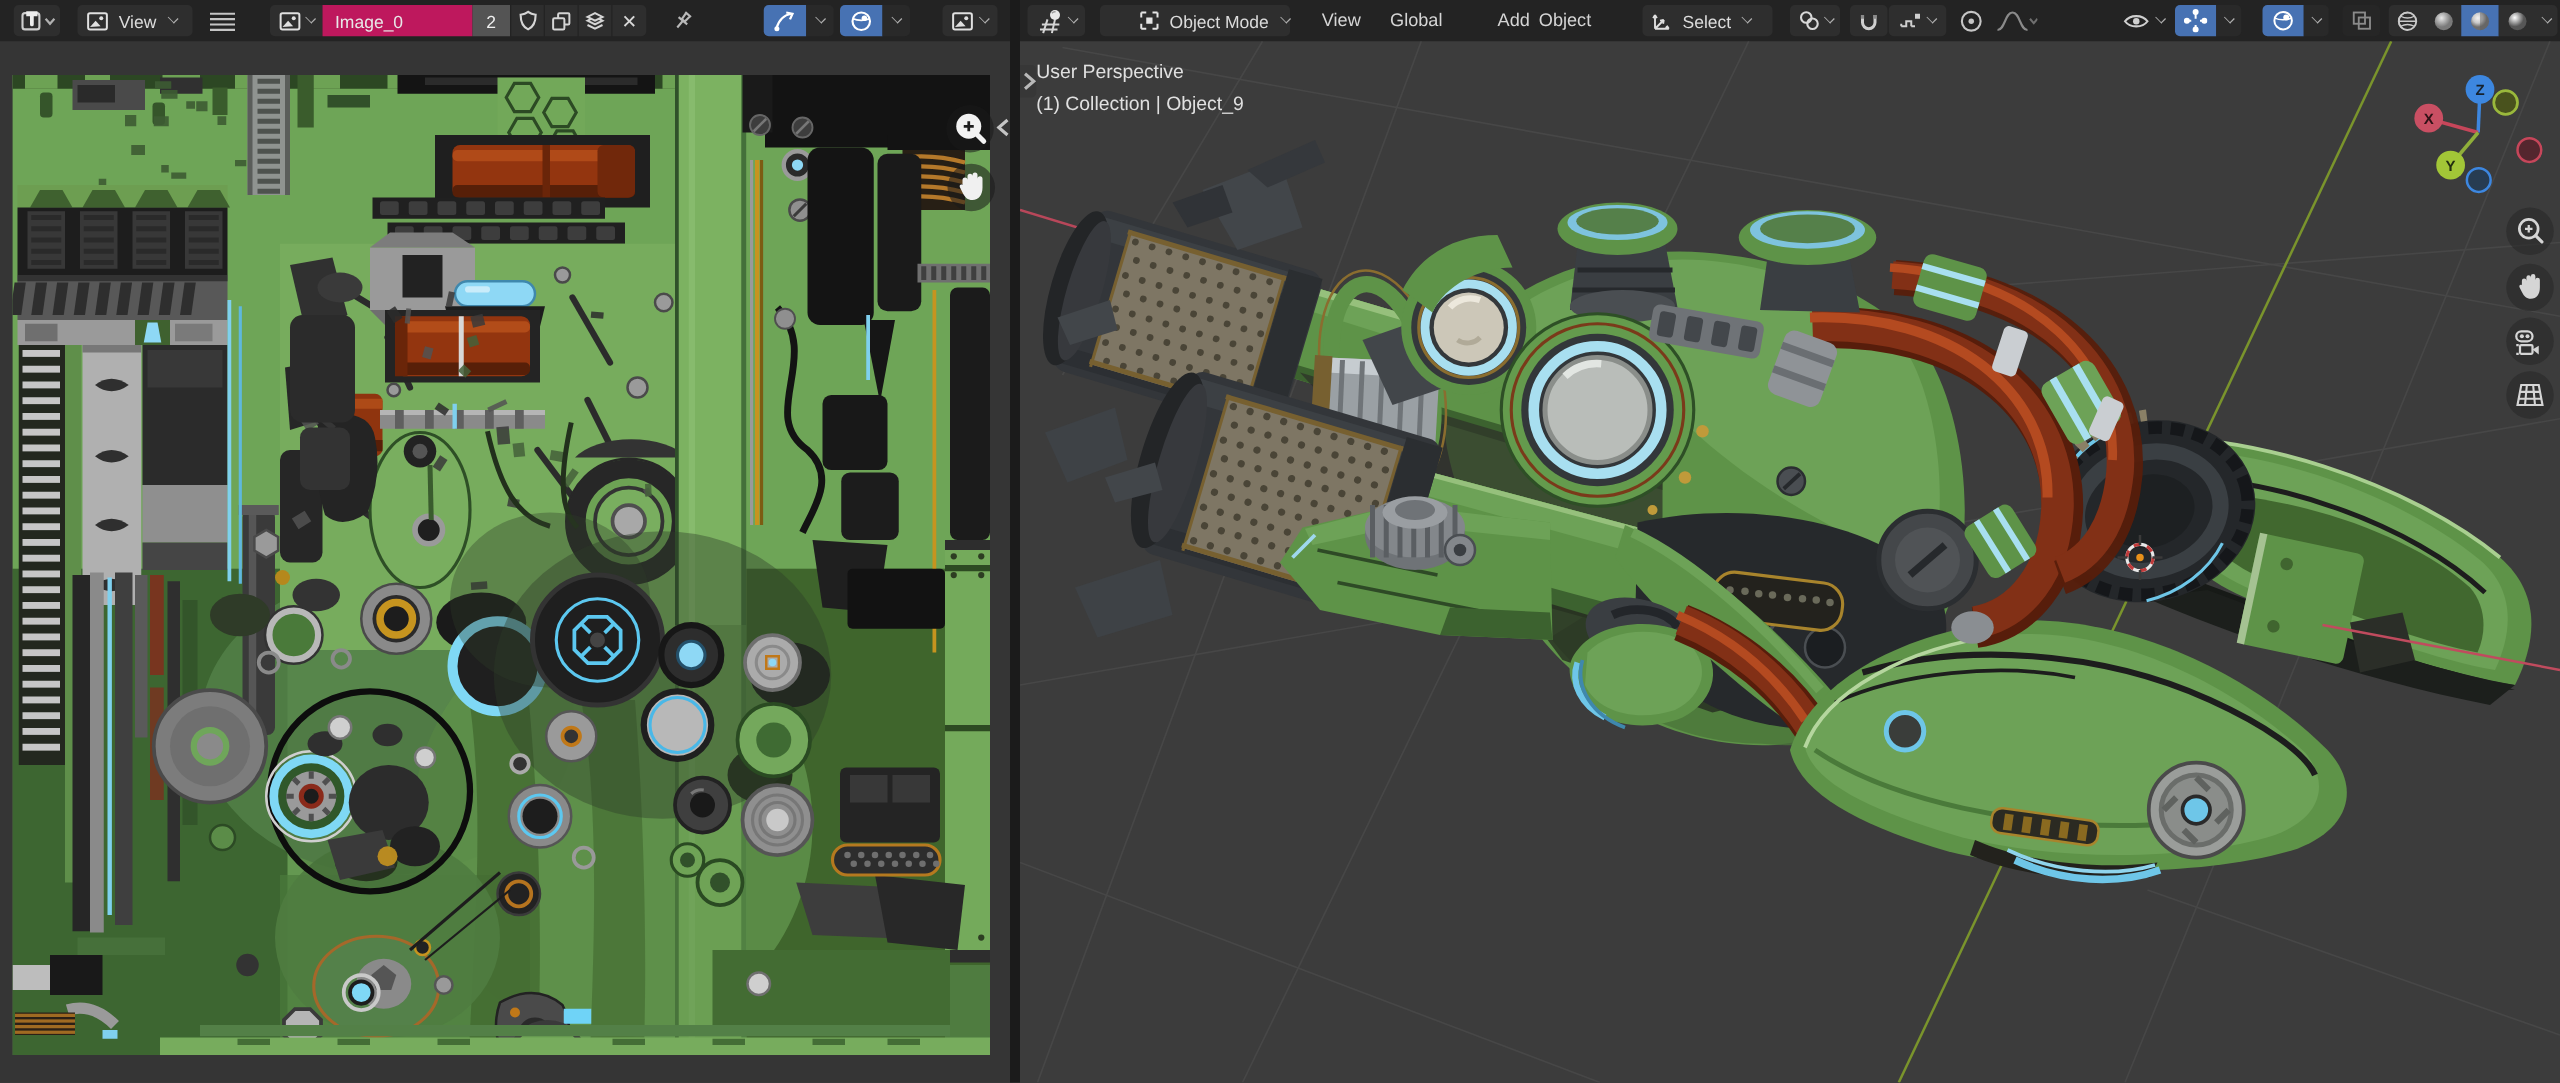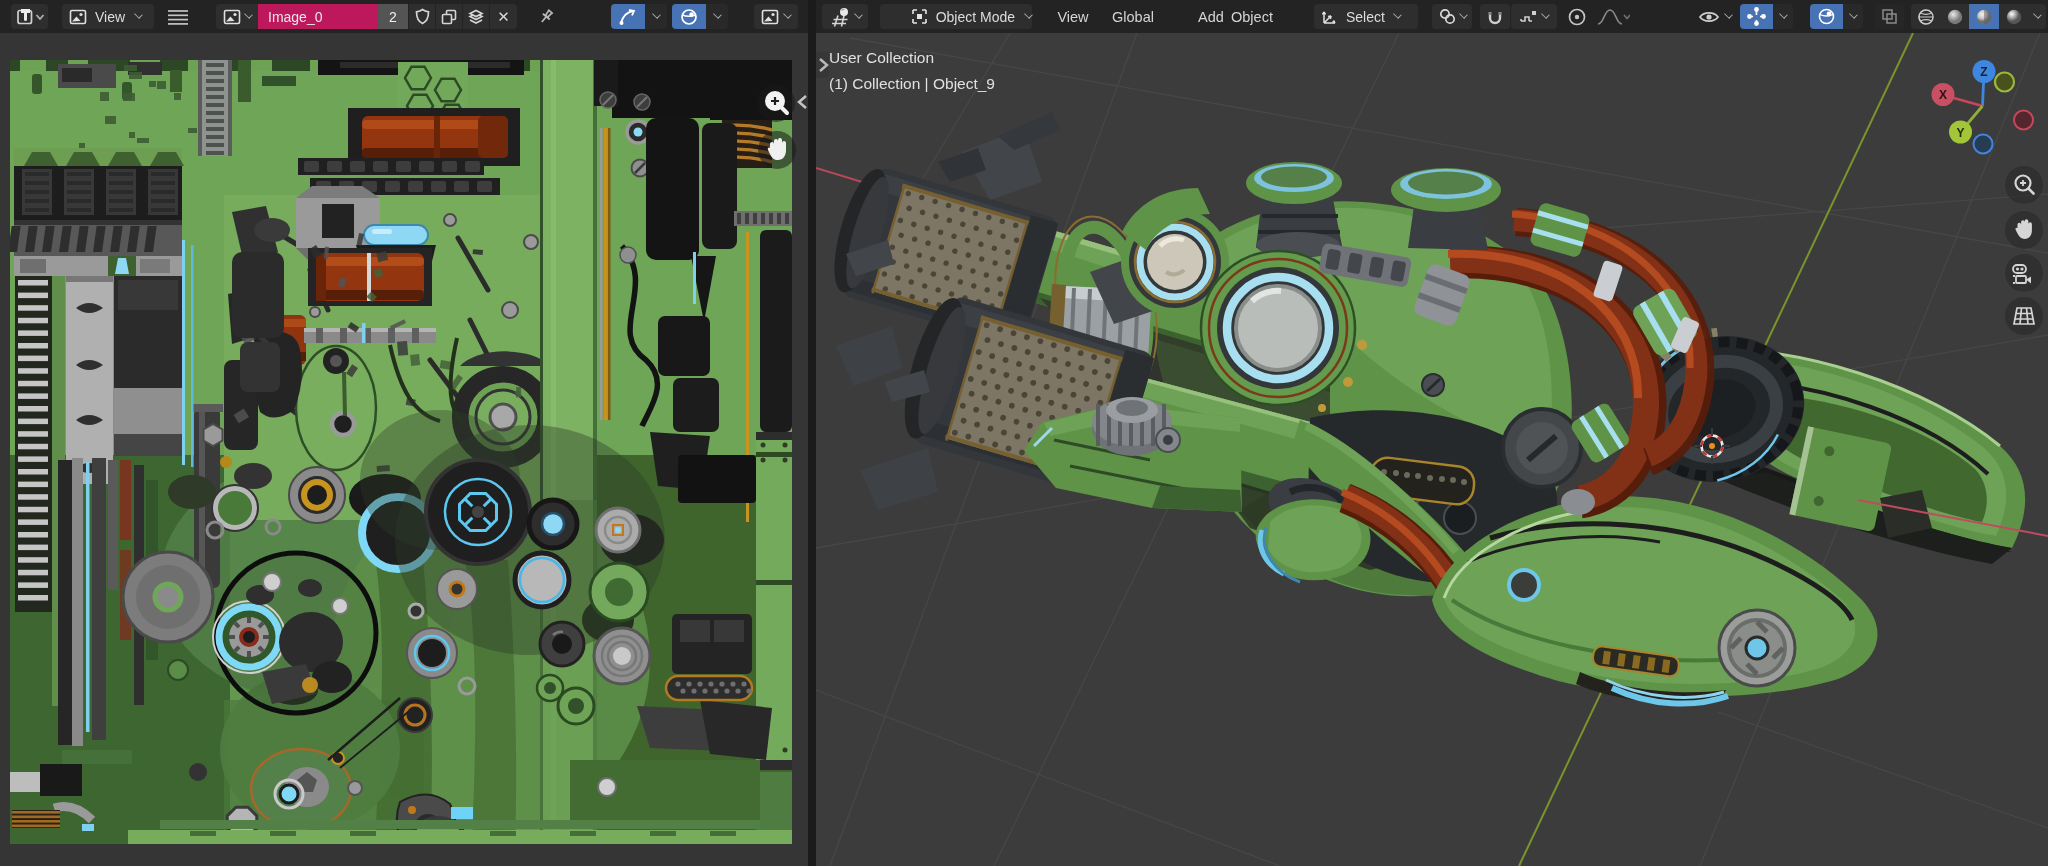--- a/index.html
+++ b/index.html
@@ -1137,21 +1137,21 @@
       <rect x="1320" y="250" width="90" height="30" rx="6" fill="#6f7377"></rect>
       <rect x="1326" y="255" width="13" height="20" rx="3" fill="#43474b"></rect>
       <rect x="1348" y="255" width="13" height="20" rx="3" fill="#43474b"></rect>
       <rect x="1370" y="255" width="13" height="20" rx="3" fill="#43474b"></rect>
       <rect x="1392" y="255" width="13" height="20" rx="3" fill="#43474b"></rect>
     </g>
 <circle cx="1362" cy="345" r="5" fill="#c09a3a"></circle>
     <circle cx="1348" cy="382" r="5" fill="#c09a3a"></circle>
     <circle cx="1322" cy="408" r="4" fill="#c09a3a"></circle>
 </svg>
-<div class="abs" style="left:829px;top:49px;color:#e0e0e0;font-size:15.5px">User Collection</div>
+<div class="abs" style="left:829px;top:49px;color:#e0e0e0;font-size:15.5px">User Perspective</div>
 <div class="abs" style="left:829px;top:75px;color:#e0e0e0;font-size:15.5px">(1) Collection | Object_9</div>
 <div class="abs" style="left:816px;top:52px;width:13px;height:26px;background:#30303066;border-radius:0 4px 4px 0"></div>
 <svg class="abs" style="left:817px;top:57px" width="12" height="16" viewBox="0 0 12 16">
     <path d="M3,2 l7,6 l-7,6" fill="none" stroke="#b8b8b8" stroke-width="2.5"></path>
   </svg>
 <svg class="abs" style="left:797px;top:94px" width="12" height="16" viewBox="0 0 12 16">
     <path d="M9,2 l-7,6 l7,6" fill="none" stroke="#c5c5c5" stroke-width="2.5"></path>
   </svg>
 <div class="abs" style="left:757px;top:84px;width:38px;height:38px;border-radius:50%;background:rgba(25,25,25,0.55)"></div>
 <svg class="abs" style="left:763px;top:89px" width="28" height="28" viewBox="0 0 28 28">

